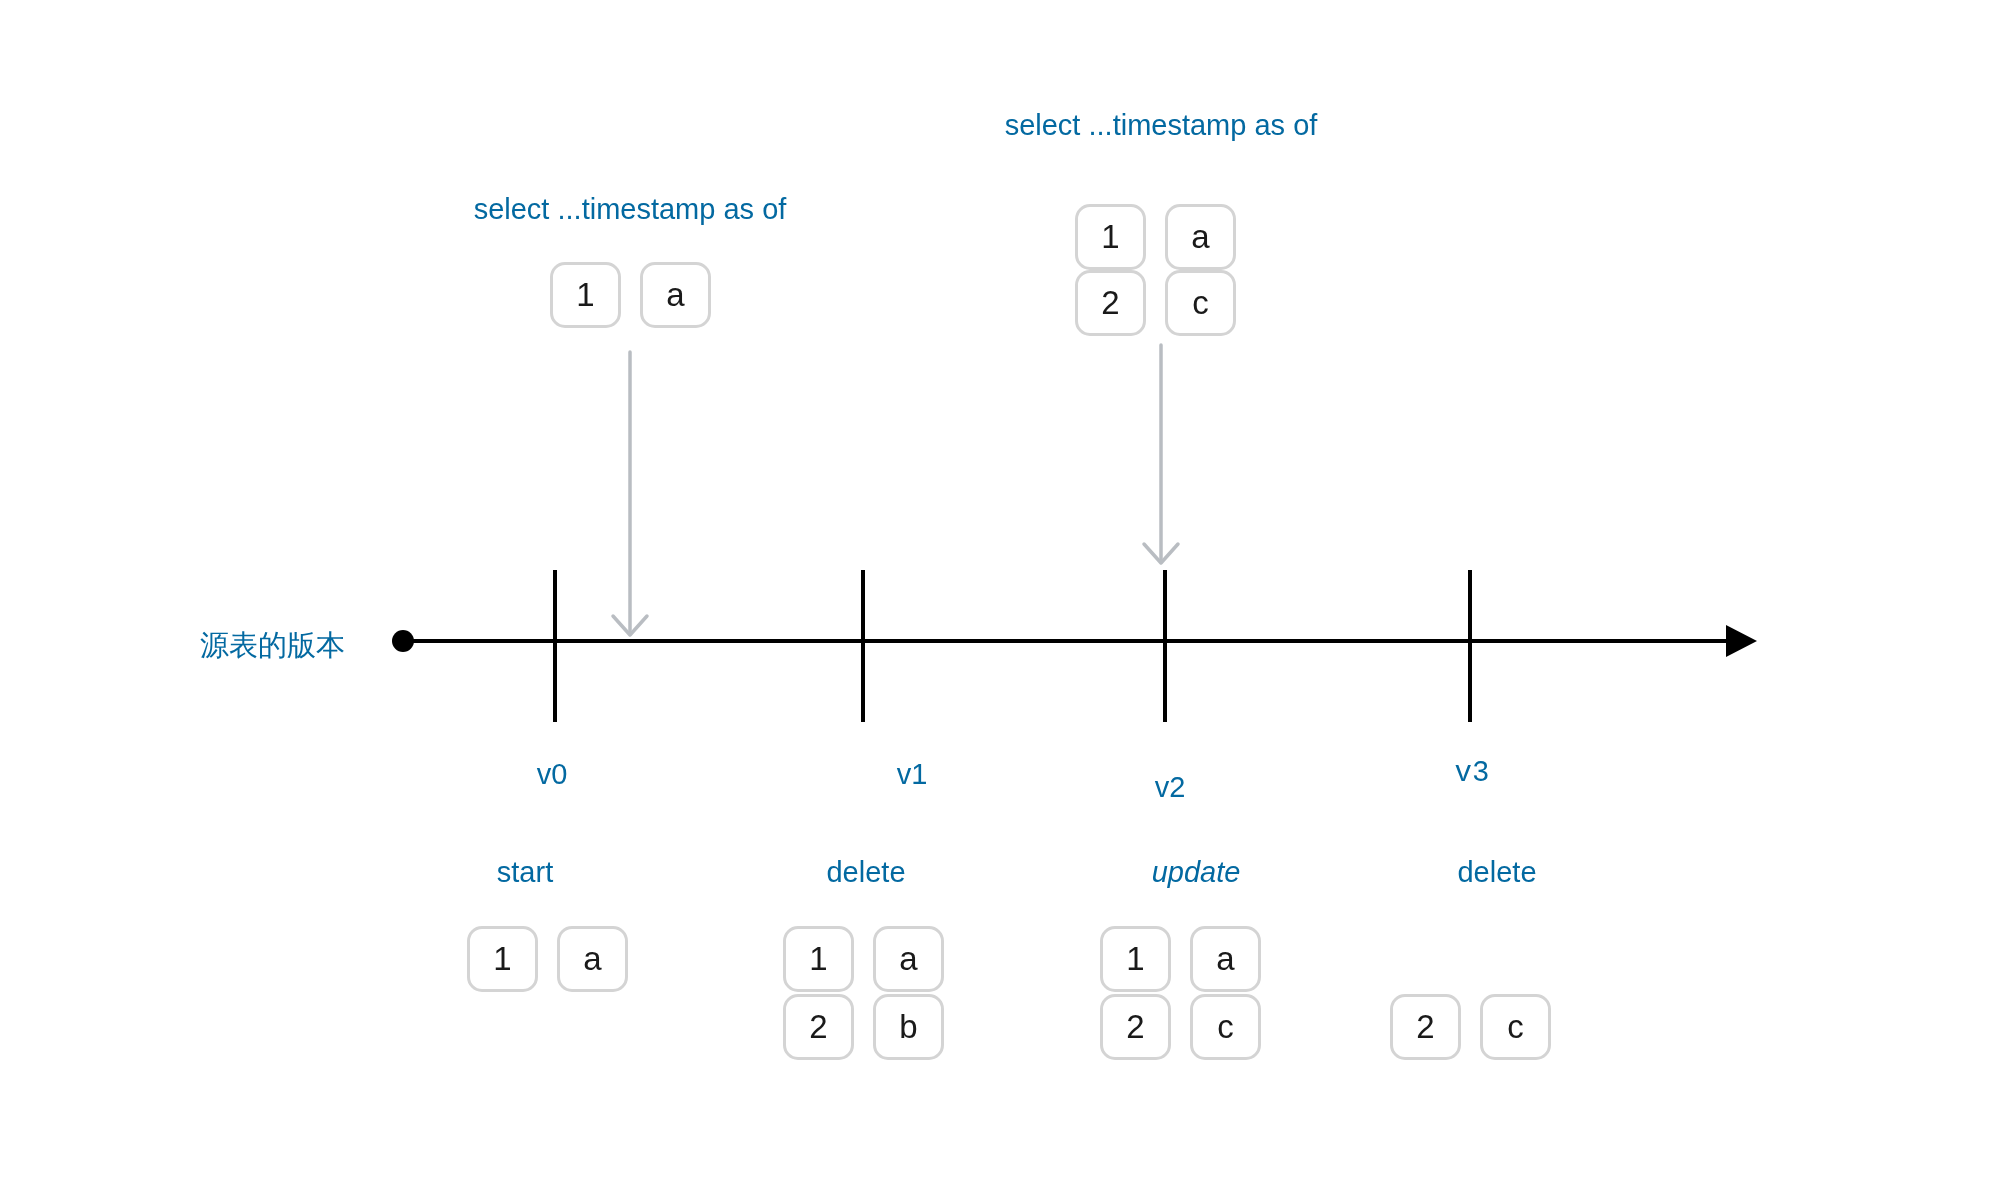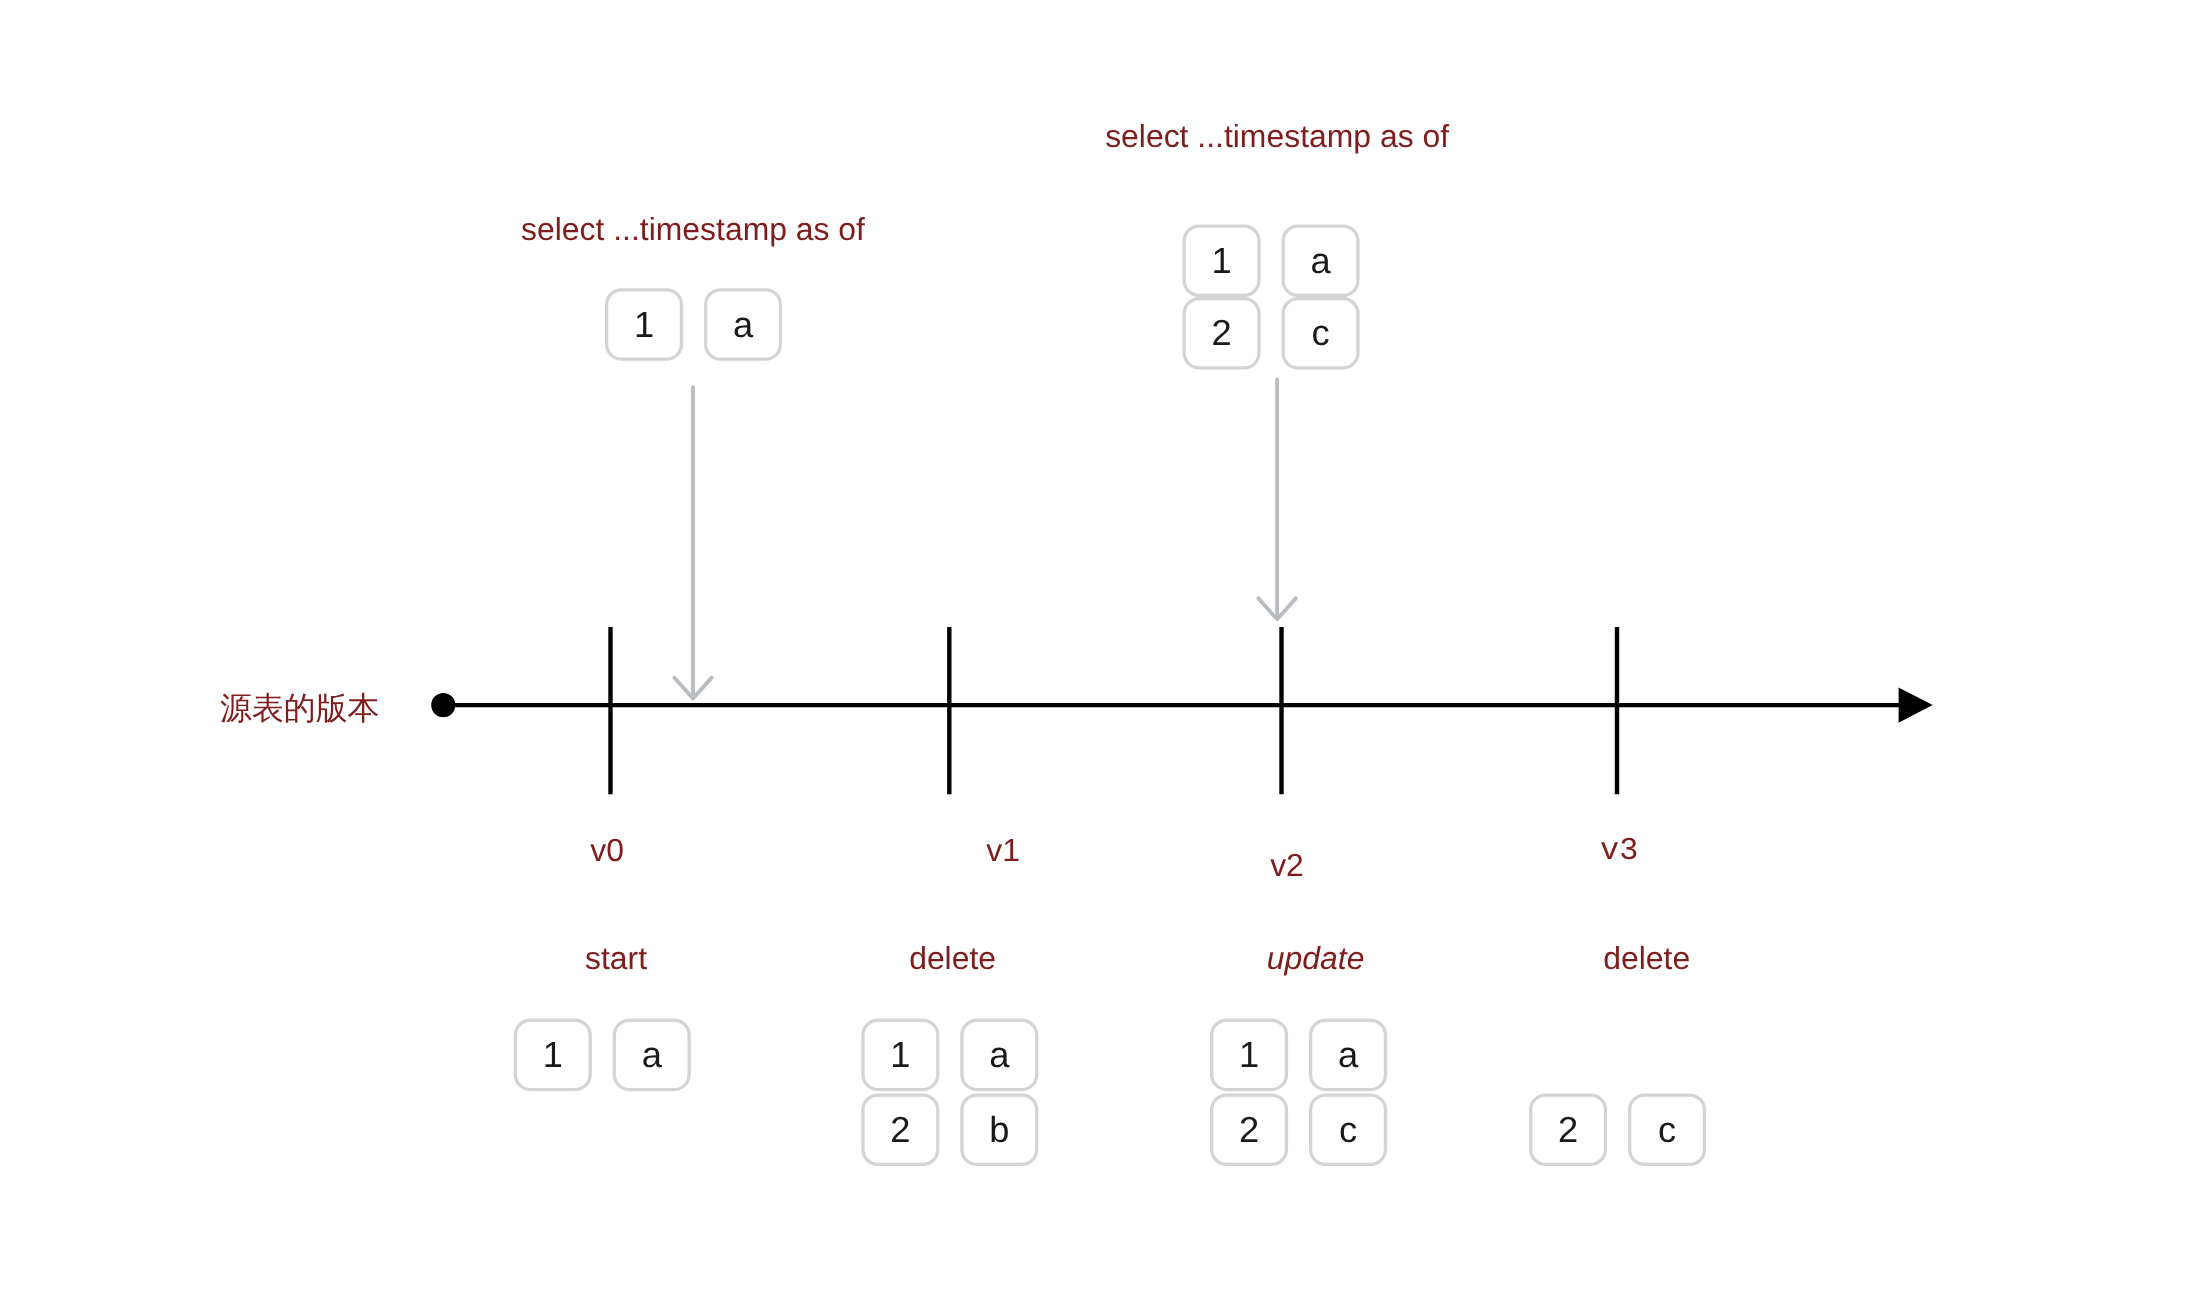--- a/index.html
+++ b/index.html
@@ -10,21 +10,21 @@
     font-family:"Liberation Sans","DejaVu Sans",sans-serif;
     color:#1a1a1a;
     overflow:hidden;
   }
   svg.overlay { position:absolute; left:0; top:0; width:1990px; height:1184px; }
 
   .lbl {
     position:absolute;
     font-size:29px;
     line-height:34px;
-    color:#7f1d1d;
+    color:#0369a1;
     white-space:nowrap;
   }
   .ctr { transform:translateX(-50%); text-align:center; }
 
   .cell {
     position:absolute;
     box-sizing:border-box;
     width:71px; height:66px;
     background:#ffffff;
     border:3px solid #d4d4d4;
@@ -69,21 +69,21 @@
   <div class="cell" style="left:1075px; top:204px;">1</div>
   <div class="cell" style="left:1165px; top:204px;">a</div>
   <div class="cell" style="left:1075px; top:270px;">2</div>
   <div class="cell" style="left:1165px; top:270px;">c</div>
 
   <div class="lbl ctr" style="left:552px; top:757px;">v0</div>
   <div class="lbl ctr" style="left:912px; top:757px;">v1</div>
   <div class="lbl ctr" style="left:1170px; top:770px;">v2</div>
   <div class="lbl ctr" style="left:1472px; top:757px;font-family:Liberation Mono, monospace;">v3</div>
 
-  <div class="lbl ctr" style="left:560px; top:855px;text-align:center;">start</div>
+  <div class="lbl ctr" style="left:525px; top:855px;text-align:center;">start</div>
   <div class="cell" style="left:467px; top:926px;">1</div>
   <div class="cell" style="left:557px; top:926px;">a</div>
 
   <div class="lbl ctr" style="left:866px; top:855px;">delete</div>
   <div class="cell" style="left:783px; top:926px;">1</div>
   <div class="cell" style="left:873px; top:926px;">a</div>
   <div class="cell" style="left:783px; top:994px;">2</div>
   <div class="cell" style="left:873px; top:994px;">b</div>
 
   <div class="lbl ctr" style="left:1196px; top:855px;font-style:italic;">update</div>

